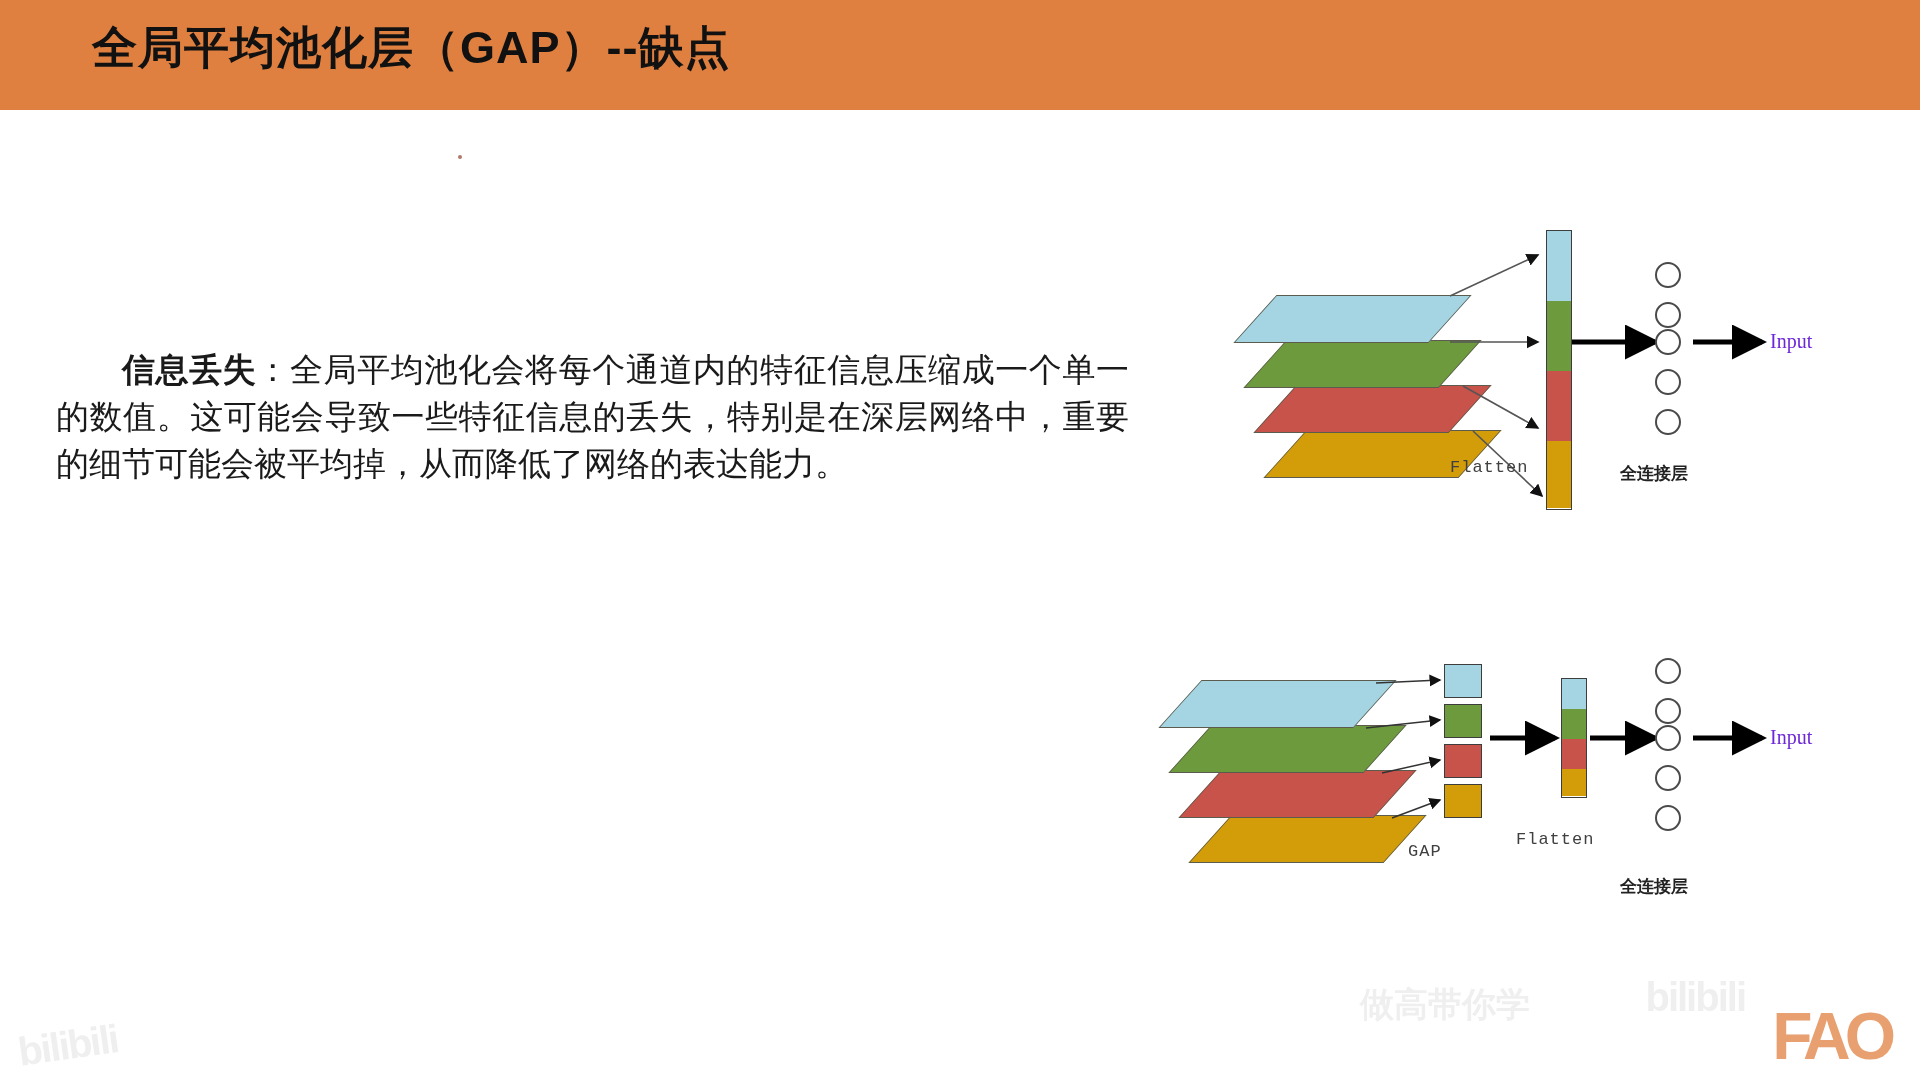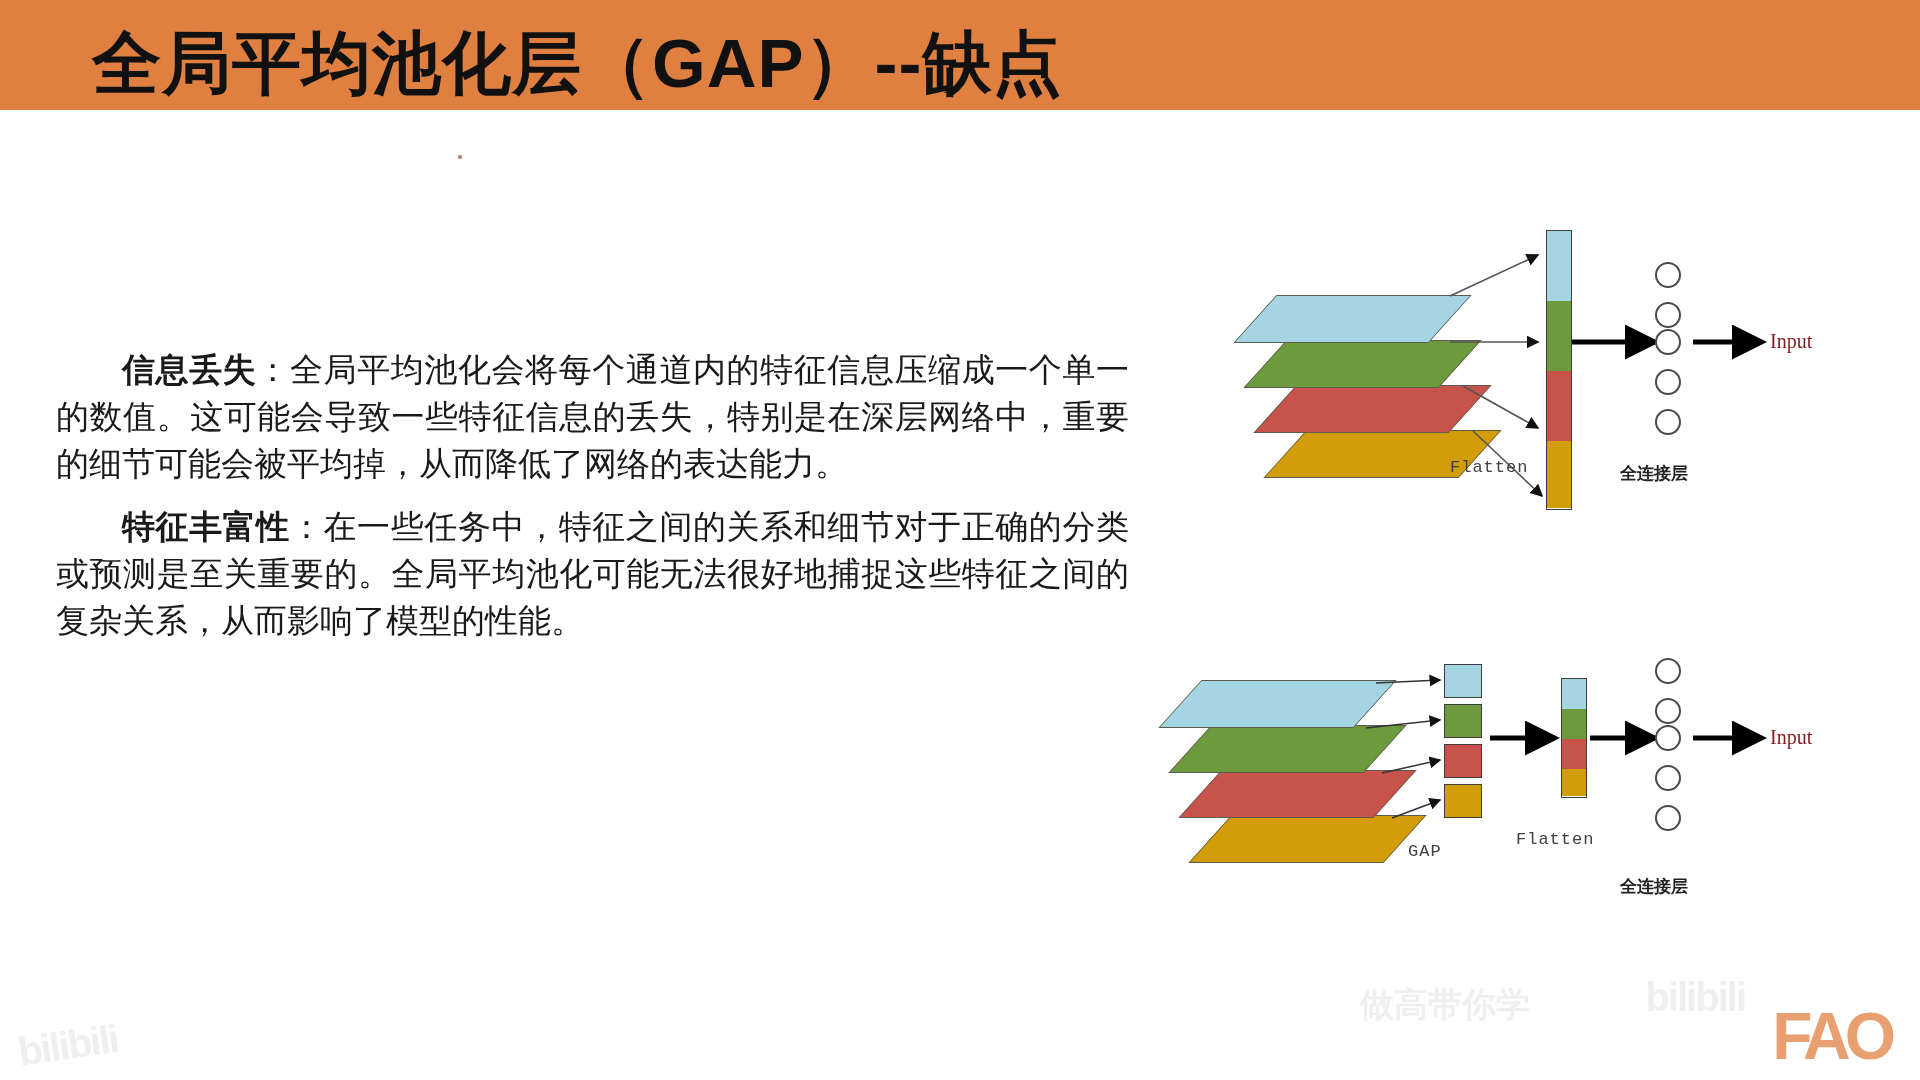--- a/index.html
+++ b/index.html
@@ -21,21 +21,21 @@
     left: 0; top: 0;
     width: 1920px;
     height: 110px;
     background: #E08040;
     box-sizing: border-box;
   }
   #title-text {
     position: absolute;
     left: 92px;
     top: 18px;
-    font-size: 69px;
+    font-size: 45px;
     font-weight: bold;
     color: #111111;
     letter-spacing: 1px;
     white-space: nowrap;
     font-family: "Liberation Sans", sans-serif;
   }
 
   
   #body-text {
     position: absolute;
@@ -137,21 +137,21 @@
     font-family: "Liberation Serif", serif;
     font-weight: bold;
     font-size: 17px;
     color: #222222;
     white-space: nowrap;
   }
   .dlabel-serif {
     position: absolute;
     font-family: "Liberation Serif", serif;
     font-size: 20px;
-    color: #7f1d1d;
+    color: #6d28d9;
     white-space: nowrap;
   }
 
   svg.connectors {
     position: absolute;
     left: 0; top: 0;
     overflow: visible;
     pointer-events: none;
   }
 
@@ -181,23 +181,20 @@
 
 <div id="title-bar">
   <div id="title-text">全局平均池化层（GAP）--缺点</div>
 </div>
 
 <div class="tiny-dot"></div>
 
 <div id="body-text">
   <p>
     <b>信息丢失</b><span>：</span><span>全局平均池化会将每个通道内的特征信息压缩成一个单一的数值。这可能会导致一些特征信息的丢失，特别是在深层网络中，重要的细节可能会被平均掉，从而降低了网络的表达能力。</span>
-  </p>
-  <p>
-    <b>特征丰富性</b><span>：</span><span>在一些任务中，特征之间的关系和细节对于正确的分类或预测是至关重要的。全局平均池化可能无法很好地捕捉这些特征之间的复杂关系，从而影响了模型的性能。</span>
   </p>
 </div>
 
 <div id="diagram-area">
 
   <div class="diagram" style="left:0px; top:0px; width:770px; height:330px;">
 
     <div class="plane p-yellow" style="left:135px; top:230px; width:195px; height:48px;"></div>
     <div class="plane p-red" style="left:125px; top:185px; width:195px; height:48px;"></div>
     <div class="plane p-green" style="left:115px; top:140px; width:195px; height:48px;"></div>

